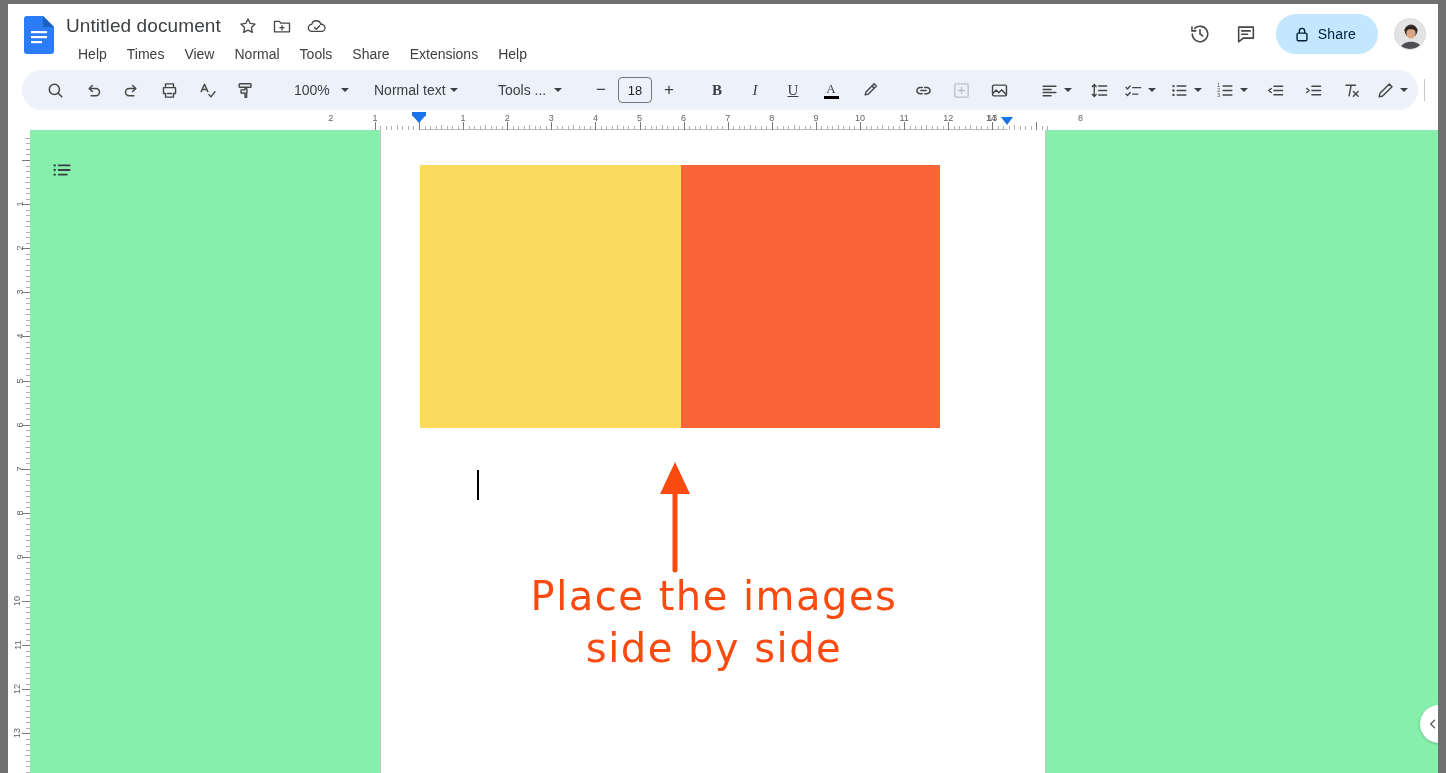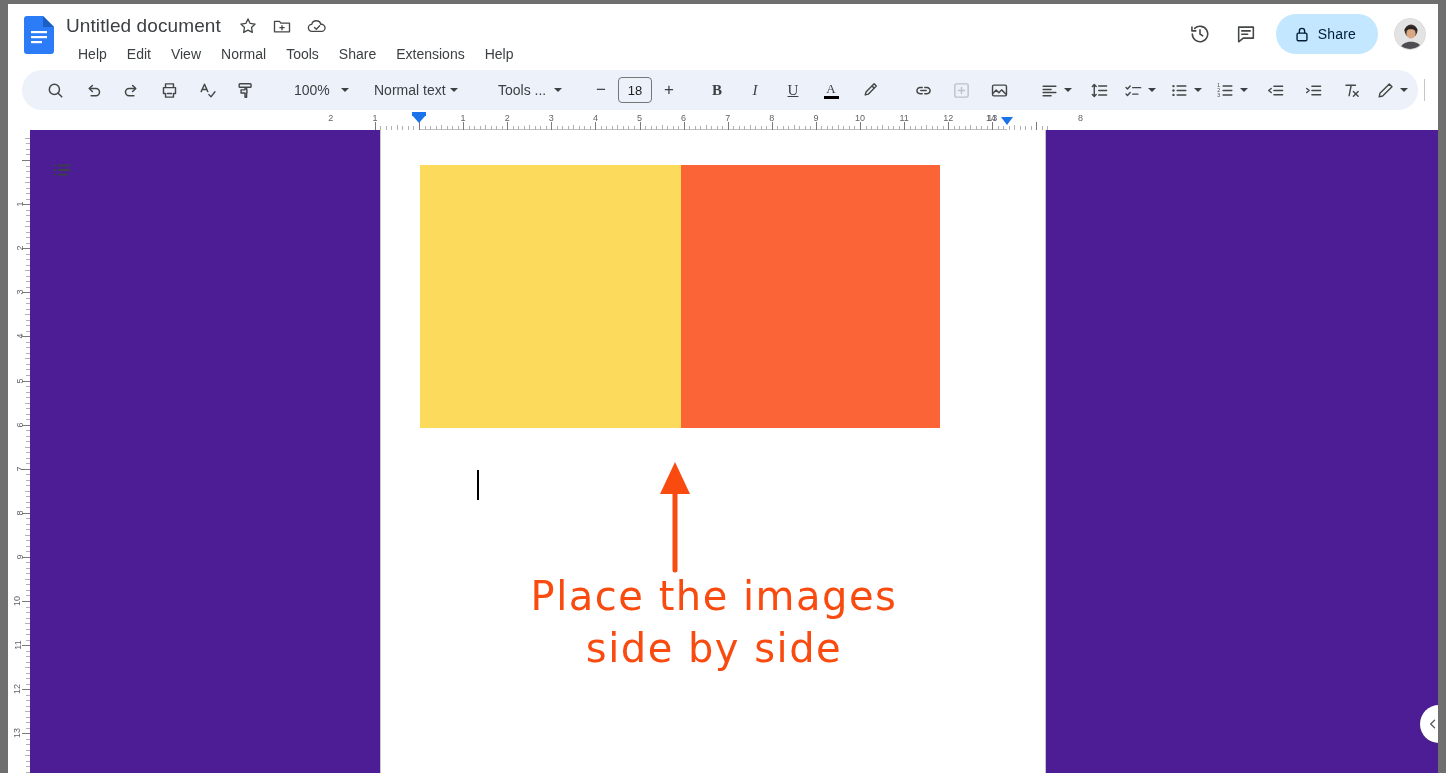--- a/index.html
+++ b/index.html
@@ -194,21 +194,21 @@
     position: absolute; right: 8px; font-size: 9px; color: #5f6368;
     transform: translateY(-50%) rotate(-90deg);
     transform-origin: center;
     font-family: "Liberation Sans", sans-serif;
   }
 
   
   .canvas {
     position: absolute; left: 30px; top: 130px;
     width: 1408px; height: 643px;
-    background: #4c1d95;
+    background: #86efac;
     overflow: hidden;
   }
   .outline-btn {
     position: absolute; left: 14px; top: 22px;
     width: 36px; height: 36px; border-radius: 50%;
     display: flex; align-items: center; justify-content: center;
     cursor: pointer;
   }
 
   .page {
@@ -289,21 +289,21 @@
       <span class="ti">
         <svg width="22" height="20" viewBox="0 0 26 24" fill="none" stroke="#444746" stroke-width="1.6">
           <path d="M7 18.5a4.2 4.2 0 0 1-.3-8.4A5.6 5.6 0 0 1 17.6 10 3.9 3.9 0 0 1 19 18.5z" stroke-linejoin="round"></path>
           <path d="M10 13.7l2.2 2.2 4-4.2" stroke-linecap="round" stroke-linejoin="round"></path>
         </svg>
       </span>
     </div>
 
     <div class="menubar">
       <div class="menu-item">Help</div>
-      <div class="menu-item">Edit</div>
+      <div class="menu-item">Times</div>
       <div class="menu-item">View</div>
       <div class="menu-item">Normal</div>
       <div class="menu-item">Tools</div>
       <div class="menu-item">Share</div>
       <div class="menu-item">Extensions</div>
       <div class="menu-item">Help</div>
     </div>
 
     <div class="header-right">
       <div class="hr-btn">

